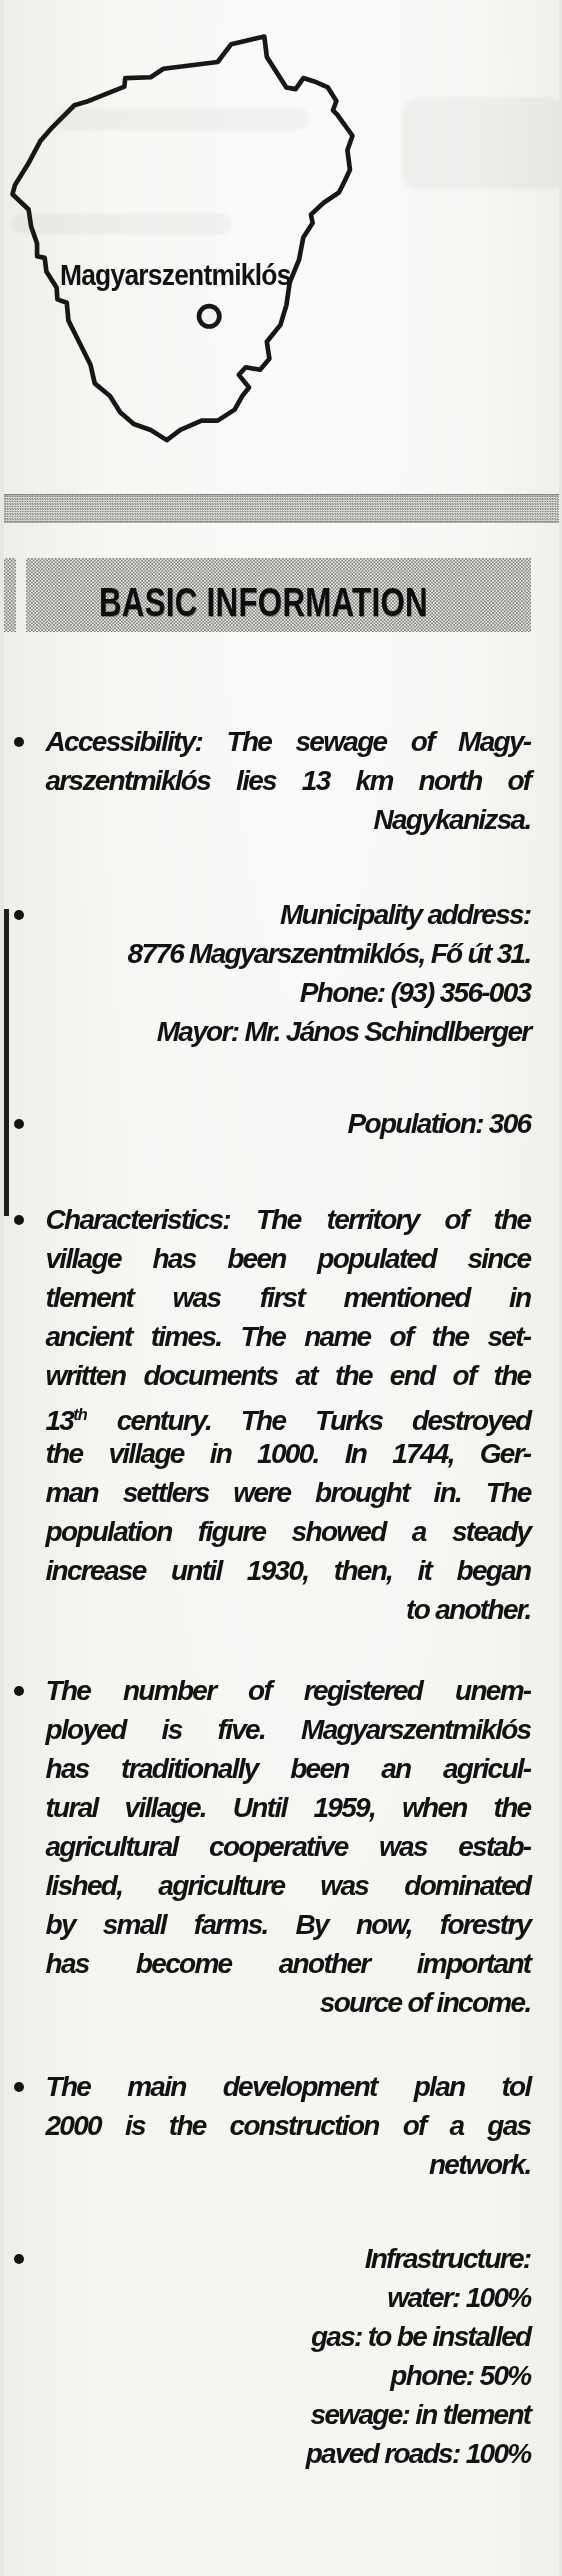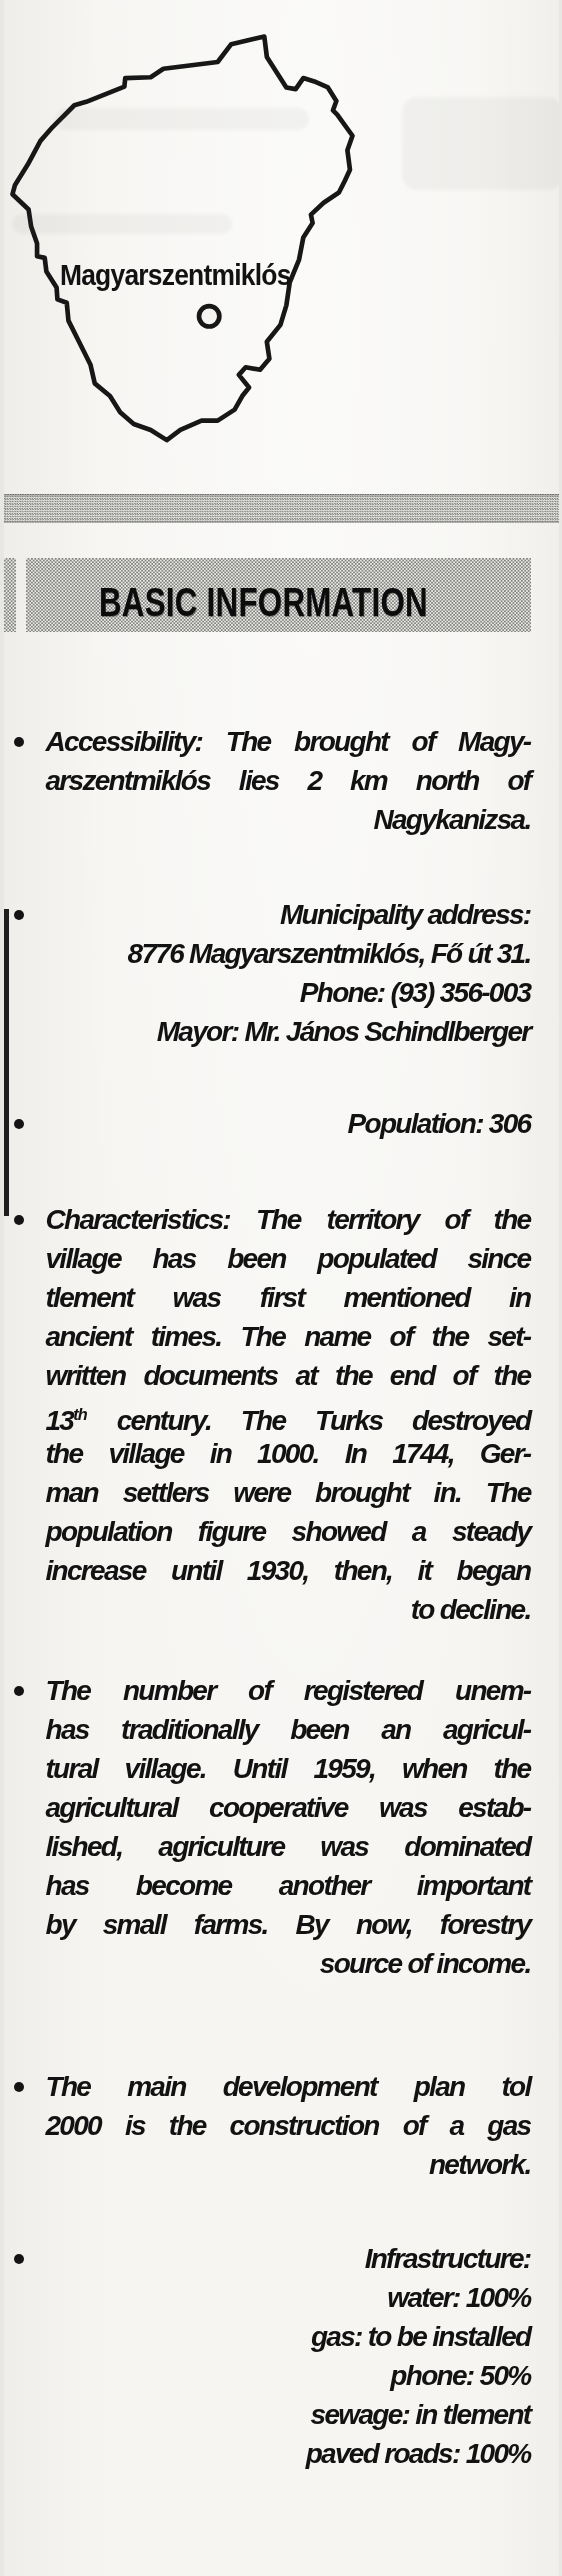--- a/index.html
+++ b/index.html
@@ -91,22 +91,22 @@
   <div id="header-band" class="halftone"></div>
   <div id="section-title">BASIC INFORMATION</div>
 
   <div id="right-edge-line"></div>
   <div id="left-edge-line"></div>
 
   <div id="content">
       <div class="bullet-item" style="top: 722px;">
         <span class="bullet-dot"></span>
         <div class="bullet-lines">
-          <div class="text-line j">Accessibility: The brought of Magy-</div>
-          <div class="text-line j">arszentmiklós lies 2 km north of</div>
+          <div class="text-line j">Accessibility: The sewage of Magy-</div>
+          <div class="text-line j">arszentmiklós lies 13 km north of</div>
           <div class="text-line">Nagykanizsa.</div>
         </div>
       </div>
       <div class="bullet-item" style="top: 895px;">
         <span class="bullet-dot"></span>
         <div class="bullet-lines">
           <div class="text-line">Municipality address:</div>
           <div class="text-line">8776 Magyarszentmiklós, Fő út 31.</div>
           <div class="text-line">Phone: (93) 356-003</div>
           <div class="text-line">Mayor: Mr. János Schindlberger</div>
@@ -124,33 +124,34 @@
           <div class="text-line j">Characteristics: The territory of the</div>
           <div class="text-line j">village has been populated since</div>
           <div class="text-line j">tlement was first mentioned in</div>
           <div class="text-line j">ancient times. The name of the set-</div>
           <div class="text-line j">written documents at the end of the</div>
           <div class="text-line j">13<sup>th</sup> century. The Turks destroyed</div>
           <div class="text-line j">the village in 1000. In 1744, Ger-</div>
           <div class="text-line j">man settlers were brought in. The</div>
           <div class="text-line j">population figure showed a steady</div>
           <div class="text-line j">increase until 1930, then, it began</div>
-          <div class="text-line">to decline.</div>
+          <div class="text-line">to another.</div>
         </div>
       </div>
       <div class="bullet-item" style="top: 1671px;">
         <span class="bullet-dot"></span>
         <div class="bullet-lines">
           <div class="text-line j">The number of registered unem-</div>
+          <div class="text-line j">ployed is five. Magyarszentmiklós</div>
           <div class="text-line j">has traditionally been an agricul-</div>
           <div class="text-line j">tural village. Until 1959, when the</div>
           <div class="text-line j">agricultural cooperative was estab-</div>
           <div class="text-line j">lished, agriculture was dominated</div>
+          <div class="text-line j">by small farms. By now, forestry</div>
           <div class="text-line j">has become another important</div>
-          <div class="text-line j">by small farms. By now, forestry</div>
           <div class="text-line">source of income.</div>
         </div>
       </div>
       <div class="bullet-item" style="top: 2067px;">
         <span class="bullet-dot"></span>
         <div class="bullet-lines">
           <div class="text-line j">The main development plan tol</div>
           <div class="text-line j">2000 is the construction of a gas</div>
           <div class="text-line">network.</div>
         </div>

